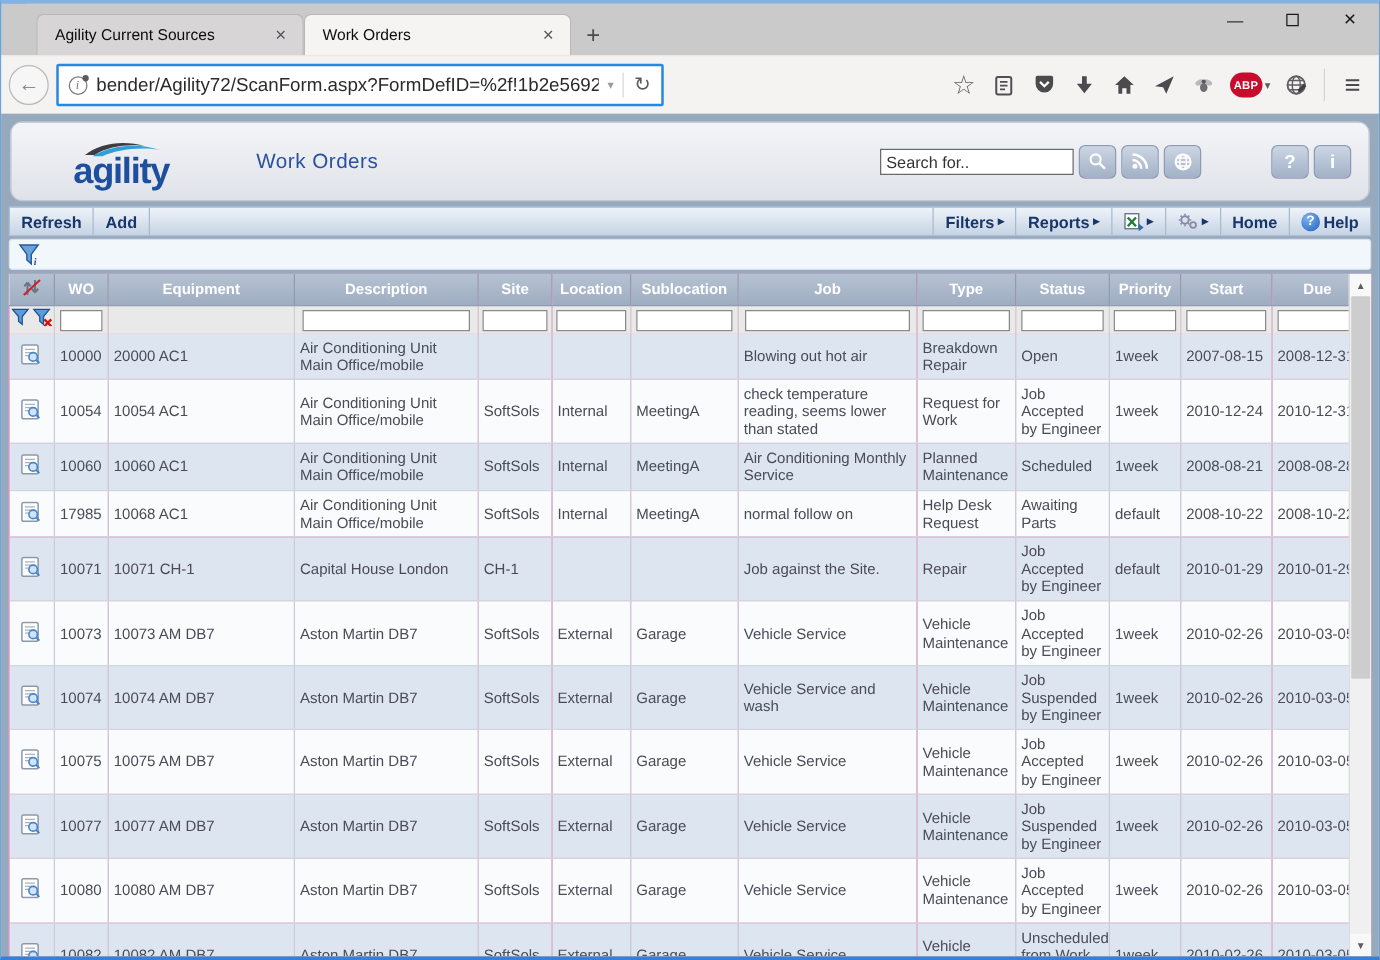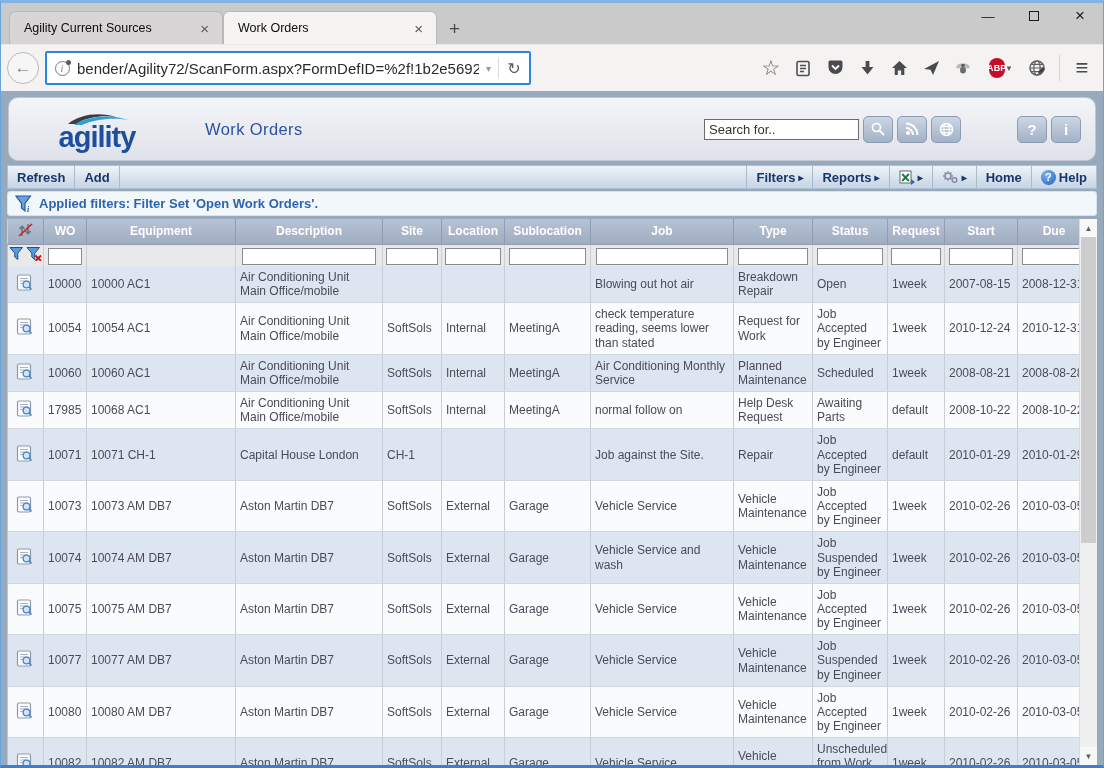--- a/index.html
+++ b/index.html
@@ -1,21 +1,21 @@
 <!DOCTYPE html>
 <html><head>
 <meta charset="utf-8">
 <style>
   * { margin:0; padding:0; box-sizing:border-box; }
   html,body { width:1104px; height:768px; overflow:hidden; font-family:"Liberation Sans", sans-serif; background:#cbcaca; }
   .window { width:1104px; height:768px; border-left:1px solid #68a5dd; border-right:1px solid #68a5dd;
             border-top:3px solid #83b3e3; border-bottom:3px solid #3a7fd5; display:flex; flex-direction:column; }
 
   
-  .titlebar { height:41px; background:#cbcaca; position:relative; display:flex; align-items:flex-end; }
+  .titlebar { height:41px; background:#cbcaca; position:relative; display:flex; align-items:flex-end;margin-left:20px; }
   .tabs { display:flex; align-items:flex-end; padding-left:8px; height:100%; }
   .tab { height:33px; width:214px; display:flex; align-items:center; padding:0 10px 0 14px;
          border-radius:6px 6px 0 0; font-size:12.5px; color:#0c0c0d; }
   .tab.inactive { background:#d7d5d5; border:1px solid #b9b7b7; border-bottom:none; }
   .tab.active { background:#f5f4f3; border:1px solid #b9b7b7; border-bottom:none; }
   .tab-title { flex:1; white-space:nowrap; overflow:hidden; }
   .tab-close { color:#57575c; font-size:15px; padding:0 3px; cursor:default; }
   .new-tab { font-size:19px; color:#4a4a4f; padding:0 12px 4px 12px; }
   .win-controls { position:absolute; right:0; top:-3px; height:32px; display:flex; }
   .win-btn { width:46px; height:32px; display:flex; align-items:center; justify-content:center; color:#1a1a1a; font-size:13px; }
@@ -36,21 +36,21 @@
   .url-sep { width:1px; height:20px; background:#d9d9d9; }
   .reload-ic { width:30px; text-align:center; color:#5a5a5a; font-size:16px; }
   .search-bar { width:180px; height:32px; background:#fff; border:1px solid #bdbdbd; border-radius:3px;
                 display:flex; align-items:center; padding:0 8px; gap:6px; flex:0 0 auto; }
   .search-bar svg { flex:0 0 auto; }
   .search-input { border:none; outline:none; width:100%; font-size:14px; font-style:italic; color:#555; font-family:"Liberation Sans", sans-serif; background:transparent; }
   .search-input::placeholder { color:#787878; font-style:italic; }
   .nav-icons { display:flex; align-items:center; gap:2px; flex:1; justify-content:flex-end; }
   .nav-ic { width:30px; height:30px; display:flex; align-items:center; justify-content:center; color:#4f4f54; }
   .star-ic { font-size:21px; color:#5a5a5f; }
-  .abp { width:16px; height:20px; background:#c70d2c; border-radius:10px; color:#fff; font-weight:bold;
+  .abp { width:26px; height:20px; background:#c70d2c; border-radius:10px; color:#fff; font-weight:bold;
          font-size:9px; display:flex; align-items:center; justify-content:center; letter-spacing:.2px; }
   .tiny-caret { font-size:9px; color:#5a5a5a; margin-left:2px; }
   .nav-sep { width:1px; height:26px; background:#d4d4d4; margin:0 5px; }
   .menu-ic { font-size:22px; color:#4a4a4f; font-weight:bold; }
 
   
   .page { flex:1; background:#97a9bd; padding:5px 5px 0 5px; display:flex; flex-direction:column; overflow:hidden; }
   .app-header { background:linear-gradient(#f4f5f8,#dfe2e9); border:1px solid #c2c8d3; border-radius:10px;
                 height:64px; margin:1px 2px 4px 2px; display:flex; align-items:center; padding:0 14px; }
   .logo { display:flex; flex-direction:column; align-items:center; width:120px; margin-left:14px; }
@@ -268,21 +268,20 @@
           <span>Help</span>
         </span>
       </div>
     </div>
 
     <div class="filter-info">
       <svg width="19" height="19" viewBox="0 0 19 19">
         <path d="M2 2 H16.5 L11 9.5 V17 L7.5 14 V9.5 Z" fill="#6aa2dc" stroke="#2a5a9a" stroke-width="1.2"></path>
         <text x="13" y="18" font-size="8" font-style="italic" fill="#1d4f9e" font-family="Liberation Serif, serif">i</text>
       </svg>
-      <span>Applied filters: Filter Set 'Open Work Orders'.</span>
     </div>
 
     <div class="grid-area">
       <table>
         <colgroup>
             <col style="width: 36px;">
             <col style="width: 43px;">
             <col style="width: 149px;">
             <col style="width: 147px;">
             <col style="width: 59px;">
@@ -306,21 +305,21 @@
 </th>
               <th>WO</th>
               <th>Equipment</th>
               <th>Description</th>
               <th>Site</th>
               <th>Location</th>
               <th>Sublocation</th>
               <th>Job</th>
               <th>Type</th>
               <th>Status</th>
-              <th>Request</th>
+              <th>Priority</th>
               <th>Start</th>
               <th>Due</th>
             </tr>
           <tr class="filter-row">
               <td class="icon-cell">
                 <span class="funnel-pair">
                   <span>
   <svg width="15" height="15" viewBox="0 0 15 15">
     <path d="M1 1.5 H13.5 L8.8 7.2 V13.5 L5.8 11 V7.2 Z" fill="#5b9bd9" stroke="#1f4f8f" stroke-width="1"></path>
   </svg>
@@ -351,21 +350,21 @@
             <tr class="shade">
               <td class="icon-cell">
   <svg width="18" height="17" viewBox="0 0 18 17">
     <rect x="1.5" y="1" width="13" height="15" rx="1.5" fill="#fdfdfe" stroke="#8b99ab" stroke-width="1.2"></rect>
     <path d="M4 4.5 H12 M4 7 H12 M4 9.5 H8" stroke="#aab3bf" stroke-width="1"></path>
     <circle cx="10.5" cy="10.5" r="3.4" fill="#cfe4f7" stroke="#4a84c8" stroke-width="1.3"></circle>
     <path d="M13 13 L15.5 15.5" stroke="#4a84c8" stroke-width="1.6"></path>
   </svg>
 </td>
               <td>10000</td>
-              <td>10000 AC1</td>
+              <td>20000 AC1</td>
               <td>Air Conditioning Unit Main Office/mobile</td>
               <td></td>
               <td></td>
               <td></td>
               <td>Blowing out hot air</td>
               <td>Breakdown Repair</td>
               <td>Open</td>
               <td>1week</td>
               <td>2007-08-15</td>
               <td>2008-12-31</td>

